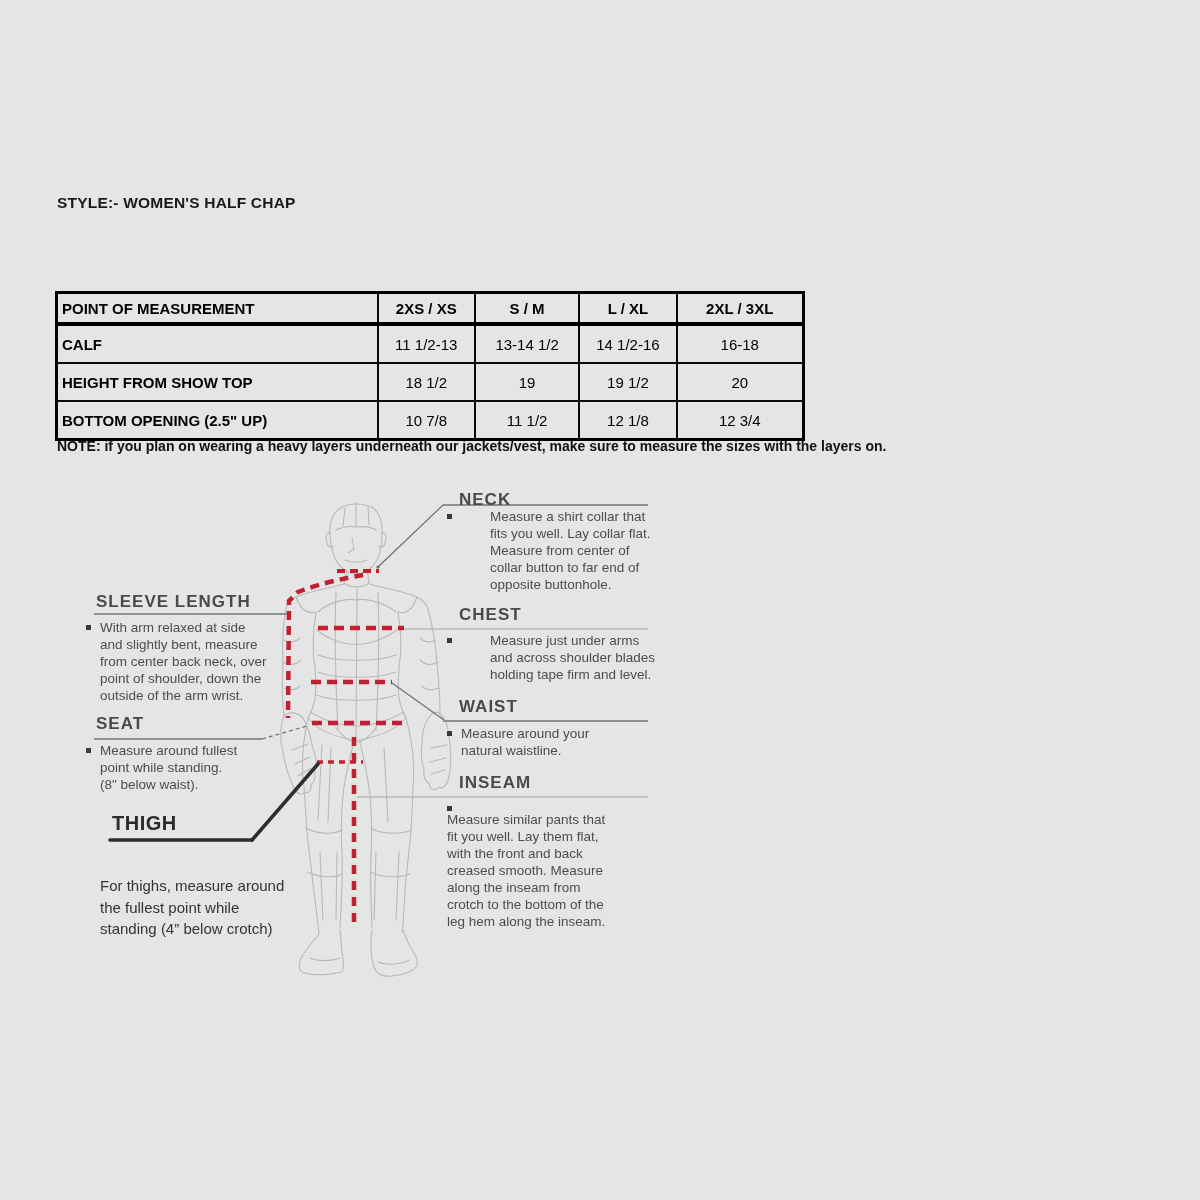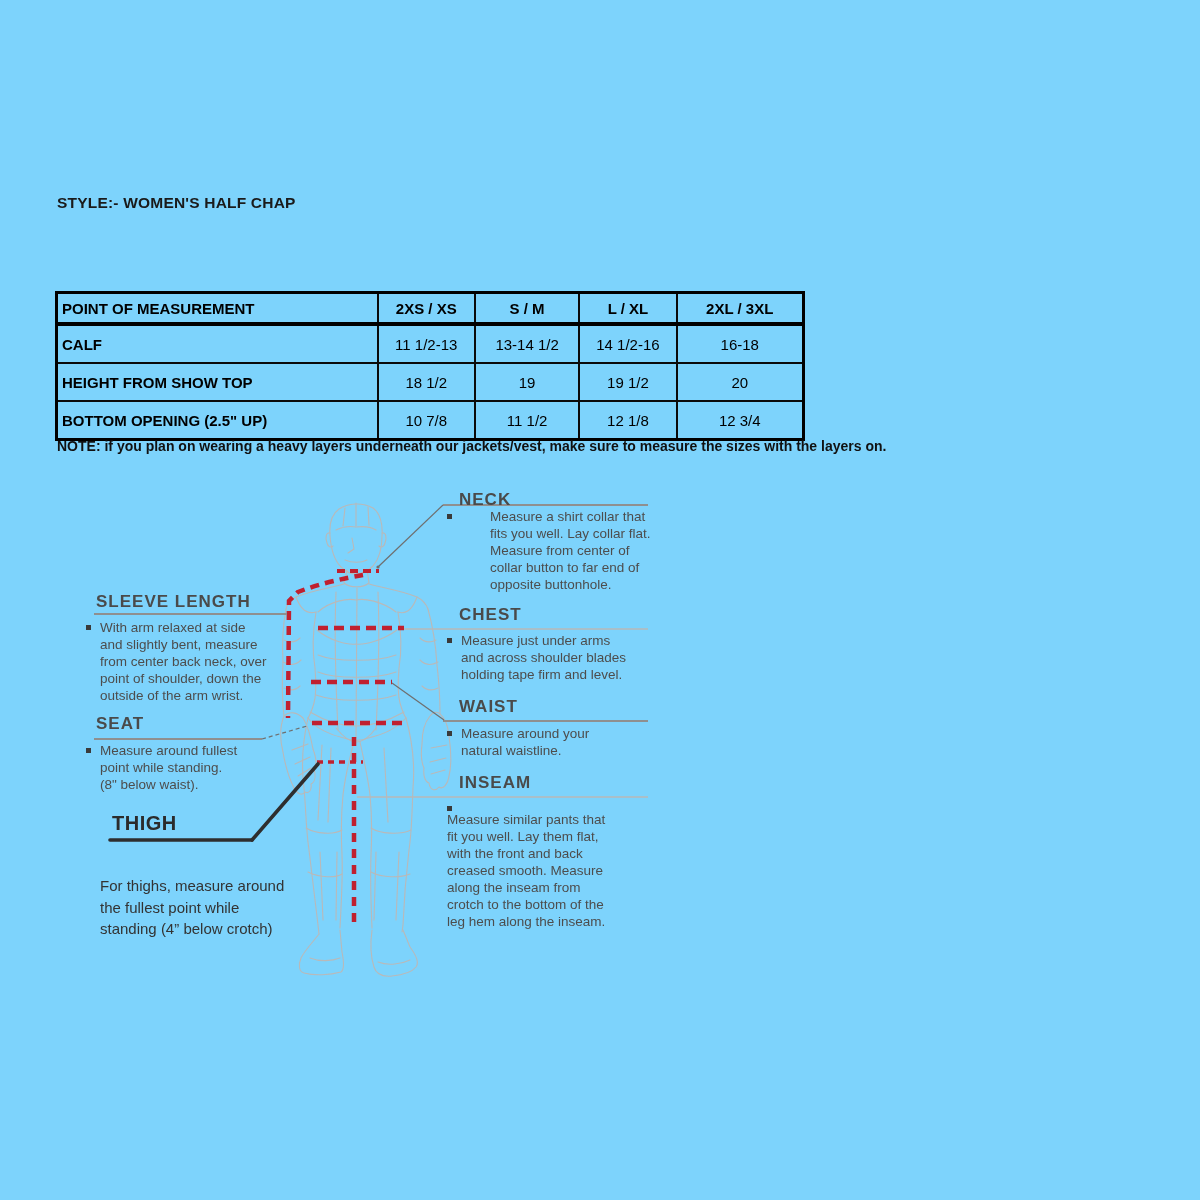--- a/index.html
+++ b/index.html
@@ -3,21 +3,21 @@
 <meta charset="utf-8">
 <style>
   :root{
     --measure-red:#c0202f;
     --wire-gray:#b9b9b9;
     --label-gray:#4a4a4a;
     --line-gray:#8f8f8f;
   }
   html,body{margin:0;padding:0;background:#ffffff;}
   .page{
-    position:relative;width:1200px;height:1200px;background:#7dd3fc;
+    position:relative;width:1200px;height:1200px;background:#e5e5e5;
     font-family:"Liberation Sans",sans-serif;color:#000;overflow:hidden;
   }
   .title{
     position:absolute;left:57px;top:194px;font-size:15.5px;font-weight:bold;
     letter-spacing:.2px;color:#1a1a1a;margin:0;
   }
   table.size-table{
     position:absolute;left:55px;top:291px;width:750px;
     border-collapse:collapse;table-layout:fixed;
     border:3px solid #000;
@@ -225,21 +225,21 @@
     <div class="sec-body" style="left:447px;top:38px;gap:29px;">
       <span class="bullet"></span>
       <p class="sec-text">Measure a shirt collar that
 fits you well. Lay collar flat.
 Measure from center of
 collar button to far end of
 opposite buttonhole.</p>
     </div>
 
     <h2 class="sec-h" style="left:459px;top:135px;">CHEST</h2>
-    <div class="sec-body" style="left:447px;top:162px;">
+    <div class="sec-body" style="left:447px;top:162px;gap:29px;">
       <span class="bullet"></span>
       <p class="sec-text">Measure just under arms
 and across shoulder blades
 holding tape firm and level.</p>
     </div>
 
     <h2 class="sec-h" style="left:459px;top:227px;">WAIST</h2>
     <div class="sec-body" style="left:447px;top:255px;">
       <span class="bullet"></span>
       <p class="sec-text">Measure around your

